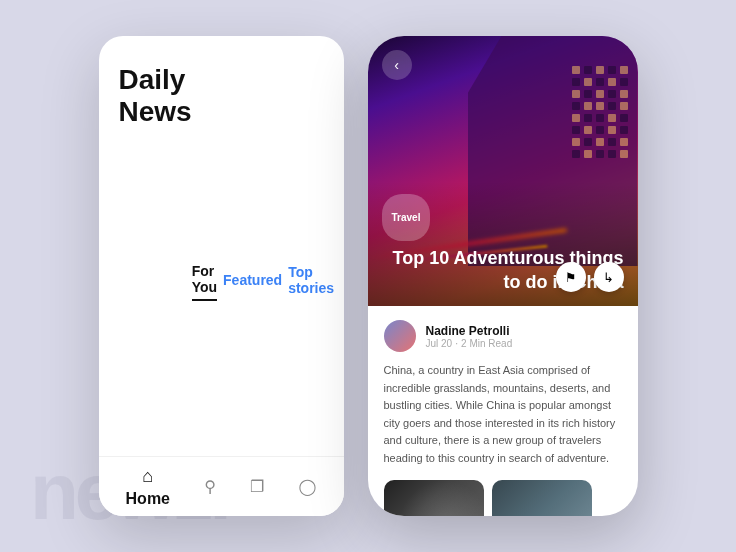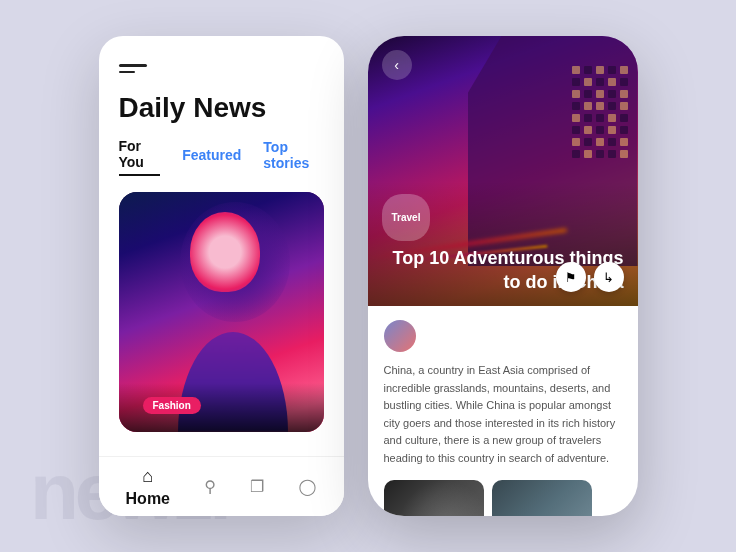--- a/index.html
+++ b/index.html
@@ -38,21 +38,21 @@
 
     
     .phone-left {
       width: 245px;
       height: 480px;
       background: #fff;
       border-radius: 24px;
       box-shadow: 0 20px 60px rgba(0,0,0,0.18);
       overflow: hidden;
       display: flex;
-      flex-direction: column;
+      flex-direction: row;
       padding: 28px 20px 0 20px;
       position: relative;
     }
 
     .menu-icon {
       width: 28px;
       height: 16px;
       display: flex;
       flex-direction: column;
       gap: 4px;
@@ -69,21 +69,21 @@
 
     .app-title {
       font-size: 28px;
       font-weight: 800;
       color: #111;
       margin-bottom: 14px;
     }
 
     .tabs {
       display: flex;
-      gap: 22px;
+      gap: 6px;
       margin-bottom: 16px;
       align-items: center;
     }
     .tab {
       font-size: 14px;
       font-weight: 600;
       color: #3b82f6;
       cursor: pointer;
       padding-bottom: 4px;
     }
@@ -570,20 +570,24 @@
 
       <div class="article-actions">
         <div class="action-btn">⚑</div>
         <div class="action-btn">↳</div>
       </div>
     </div>
 
     <div class="article-body">
       <div class="article-author-row">
         <div class="article-author-avatar"></div>
+        <div>
+          <div class="article-author-name">Nadine Petrolli</div>
+          <div class="article-author-meta">Jul 20 · 2 Min Read</div>
+        </div>
       </div>
       <div class="article-text">China, a country in East Asia comprised of incredible grasslands, mountains, deserts, and bustling cities. While China is popular amongst city goers and those interested in its rich history and culture, there is a new group of travelers heading to this country in search of adventure.</div>
       <div class="article-thumbnails">
         <div class="thumb thumb-1"></div>
         <div class="thumb thumb-2"></div>
       </div>
     </div>
 
   </div>
 

